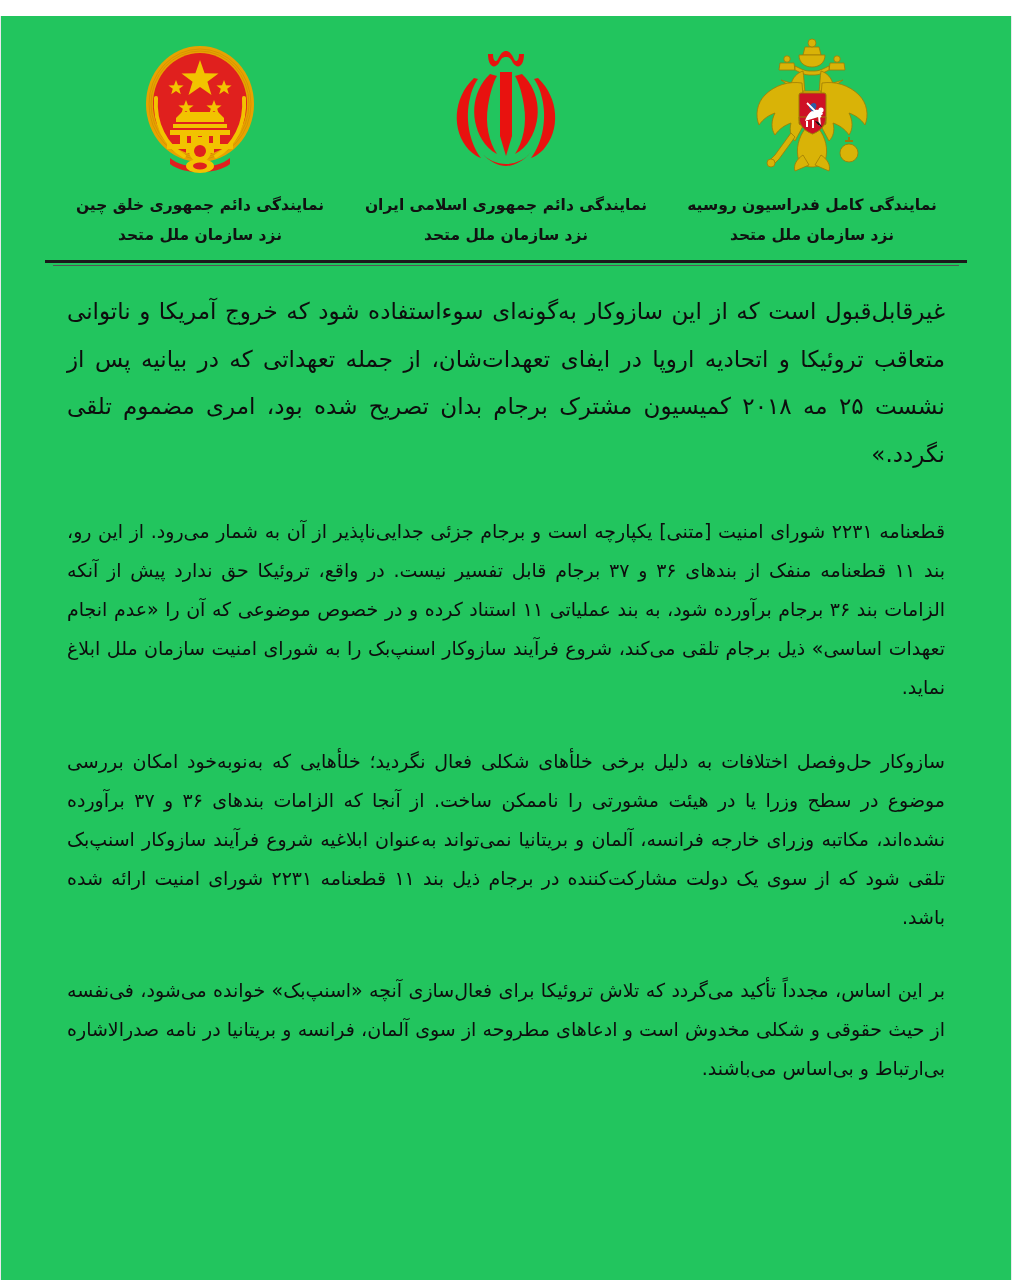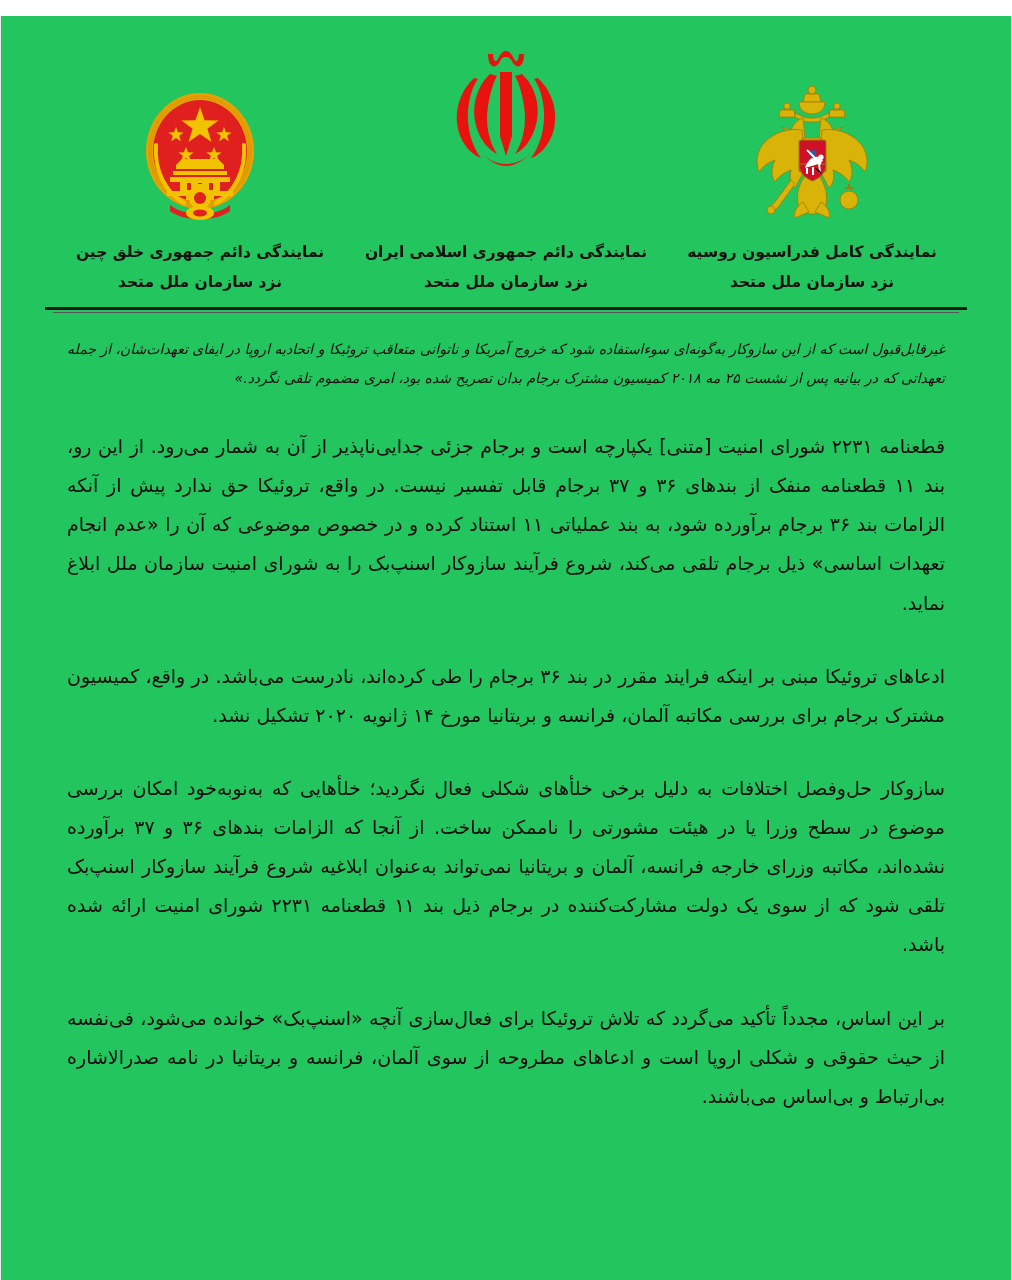--- a/index.html
+++ b/index.html
@@ -33,21 +33,21 @@
     padding: 16px 44px 0 44px;
     box-sizing: border-box;
   }
   .lh-col {
     width: 300px;
     display: flex;
     flex-direction: column;
     align-items: center;
   }
   .lh-col.china   { width: 310px; }
-  .lh-col.iran    { width: 300px; gap: 47px; }
+  .lh-col.iran    { width: 300px; }
   .lh-col.russia  { width: 310px; }
 
   .emblem-box {
     height: 152px;
     display: flex;
     align-items: center;
     justify-content: center;
   }
   .emblem-box svg { display: block; }
 
@@ -87,22 +87,21 @@
     direction: rtl;
   }
   p.para {
     margin: 0 0 0 0;
     text-align: justify;
     text-align-last: right;
     color: #0d0d0d;
     font-family: "DejaVu Sans", sans-serif;
   }
   p.quote {
-    font-style: italic;
-    font-size: 14px;
+    font-size: 23px;
     line-height: 2.06;
     padding-top: 22px;
     letter-spacing: -0.2px;
   }
   p.normal {
     font-size: 19px;
     line-height: 2.06;
     padding-top: 34px;
     letter-spacing: -0.2px;
   }
@@ -268,18 +267,17 @@
 
   <div class="rule-wrap">
     <div class="rule-thick"></div>
     <div class="rule-gap"></div>
     <div class="rule-thin"></div>
   </div>
 
   <div class="body-text">
     <p class="para quote">غیرقابل‌قبول است که از این سازوکار به‌گونه‌ای سوءاستفاده شود که خروج آمریکا و ناتوانی متعاقب تروئیکا و اتحادیه اروپا در ایفای تعهدات‌شان، از جمله تعهداتی که در بیانیه پس از نشست ۲۵ مه ۲۰۱۸ کمیسیون مشترک برجام بدان تصریح شده بود، امری مضموم تلقی نگردد.»</p>
     <p class="para normal">قطعنامه ۲۲۳۱ شورای امنیت [متنی] یکپارچه است و برجام جزئی جدایی‌ناپذیر از آن به شمار می‌رود. از این رو، بند ۱۱ قطعنامه منفک از بندهای ۳۶ و ۳۷ برجام قابل تفسیر نیست. در واقع، تروئیکا حق ندارد پیش از آنکه الزامات بند ۳۶ برجام برآورده شود، به بند عملیاتی ۱۱ استناد کرده و در خصوص موضوعی که آن را «عدم انجام تعهدات اساسی» ذیل برجام تلقی می‌کند، شروع فرآیند سازوکار اسنپ‌بک را به شورای امنیت سازمان ملل ابلاغ نماید.</p>
-    <p class="para normal">ادعاهای تروئیکا مبنی بر اینکه فرایند مقرر در بند ۳۶ برجام را طی کرده‌اند، نادرست می‌باشد. در واقع، کمیسیون مشترک برجام برای بررسی مکاتبه آلمان، فرانسه و بریتانیا مورخ ۱۴ ژانویه ۲۰۲۰ تشکیل نشد.</p>
     <p class="para normal">سازوکار حل‌وفصل اختلافات به دلیل برخی خلأهای شکلی فعال نگردید؛ خلأهایی که به‌نوبه‌خود امکان بررسی موضوع در سطح وزرا یا در هیئت مشورتی را ناممکن ساخت. از آنجا که الزامات بندهای ۳۶ و ۳۷ برآورده نشده‌اند، مکاتبه وزرای خارجه فرانسه، آلمان و بریتانیا نمی‌تواند به‌عنوان ابلاغیه شروع فرآیند سازوکار اسنپ‌بک تلقی شود که از سوی یک دولت مشارکت‌کننده در برجام ذیل بند ۱۱ قطعنامه ۲۲۳۱ شورای امنیت ارائه شده باشد.</p>
-    <p class="para normal">بر این اساس، مجدداً تأکید می‌گردد که تلاش تروئیکا برای فعال‌سازی آنچه «اسنپ‌بک» خوانده می‌شود، فی‌نفسه از حیث حقوقی و شکلی اروپا است و ادعاهای مطروحه از سوی آلمان، فرانسه و بریتانیا در نامه صدرالاشاره بی‌ارتباط و بی‌اساس می‌باشند.</p>
+    <p class="para normal">بر این اساس، مجدداً تأکید می‌گردد که تلاش تروئیکا برای فعال‌سازی آنچه «اسنپ‌بک» خوانده می‌شود، فی‌نفسه از حیث حقوقی و شکلی مخدوش است و ادعاهای مطروحه از سوی آلمان، فرانسه و بریتانیا در نامه صدرالاشاره بی‌ارتباط و بی‌اساس می‌باشند.</p>
   </div>
 
 </div>
 
 </body></html>

